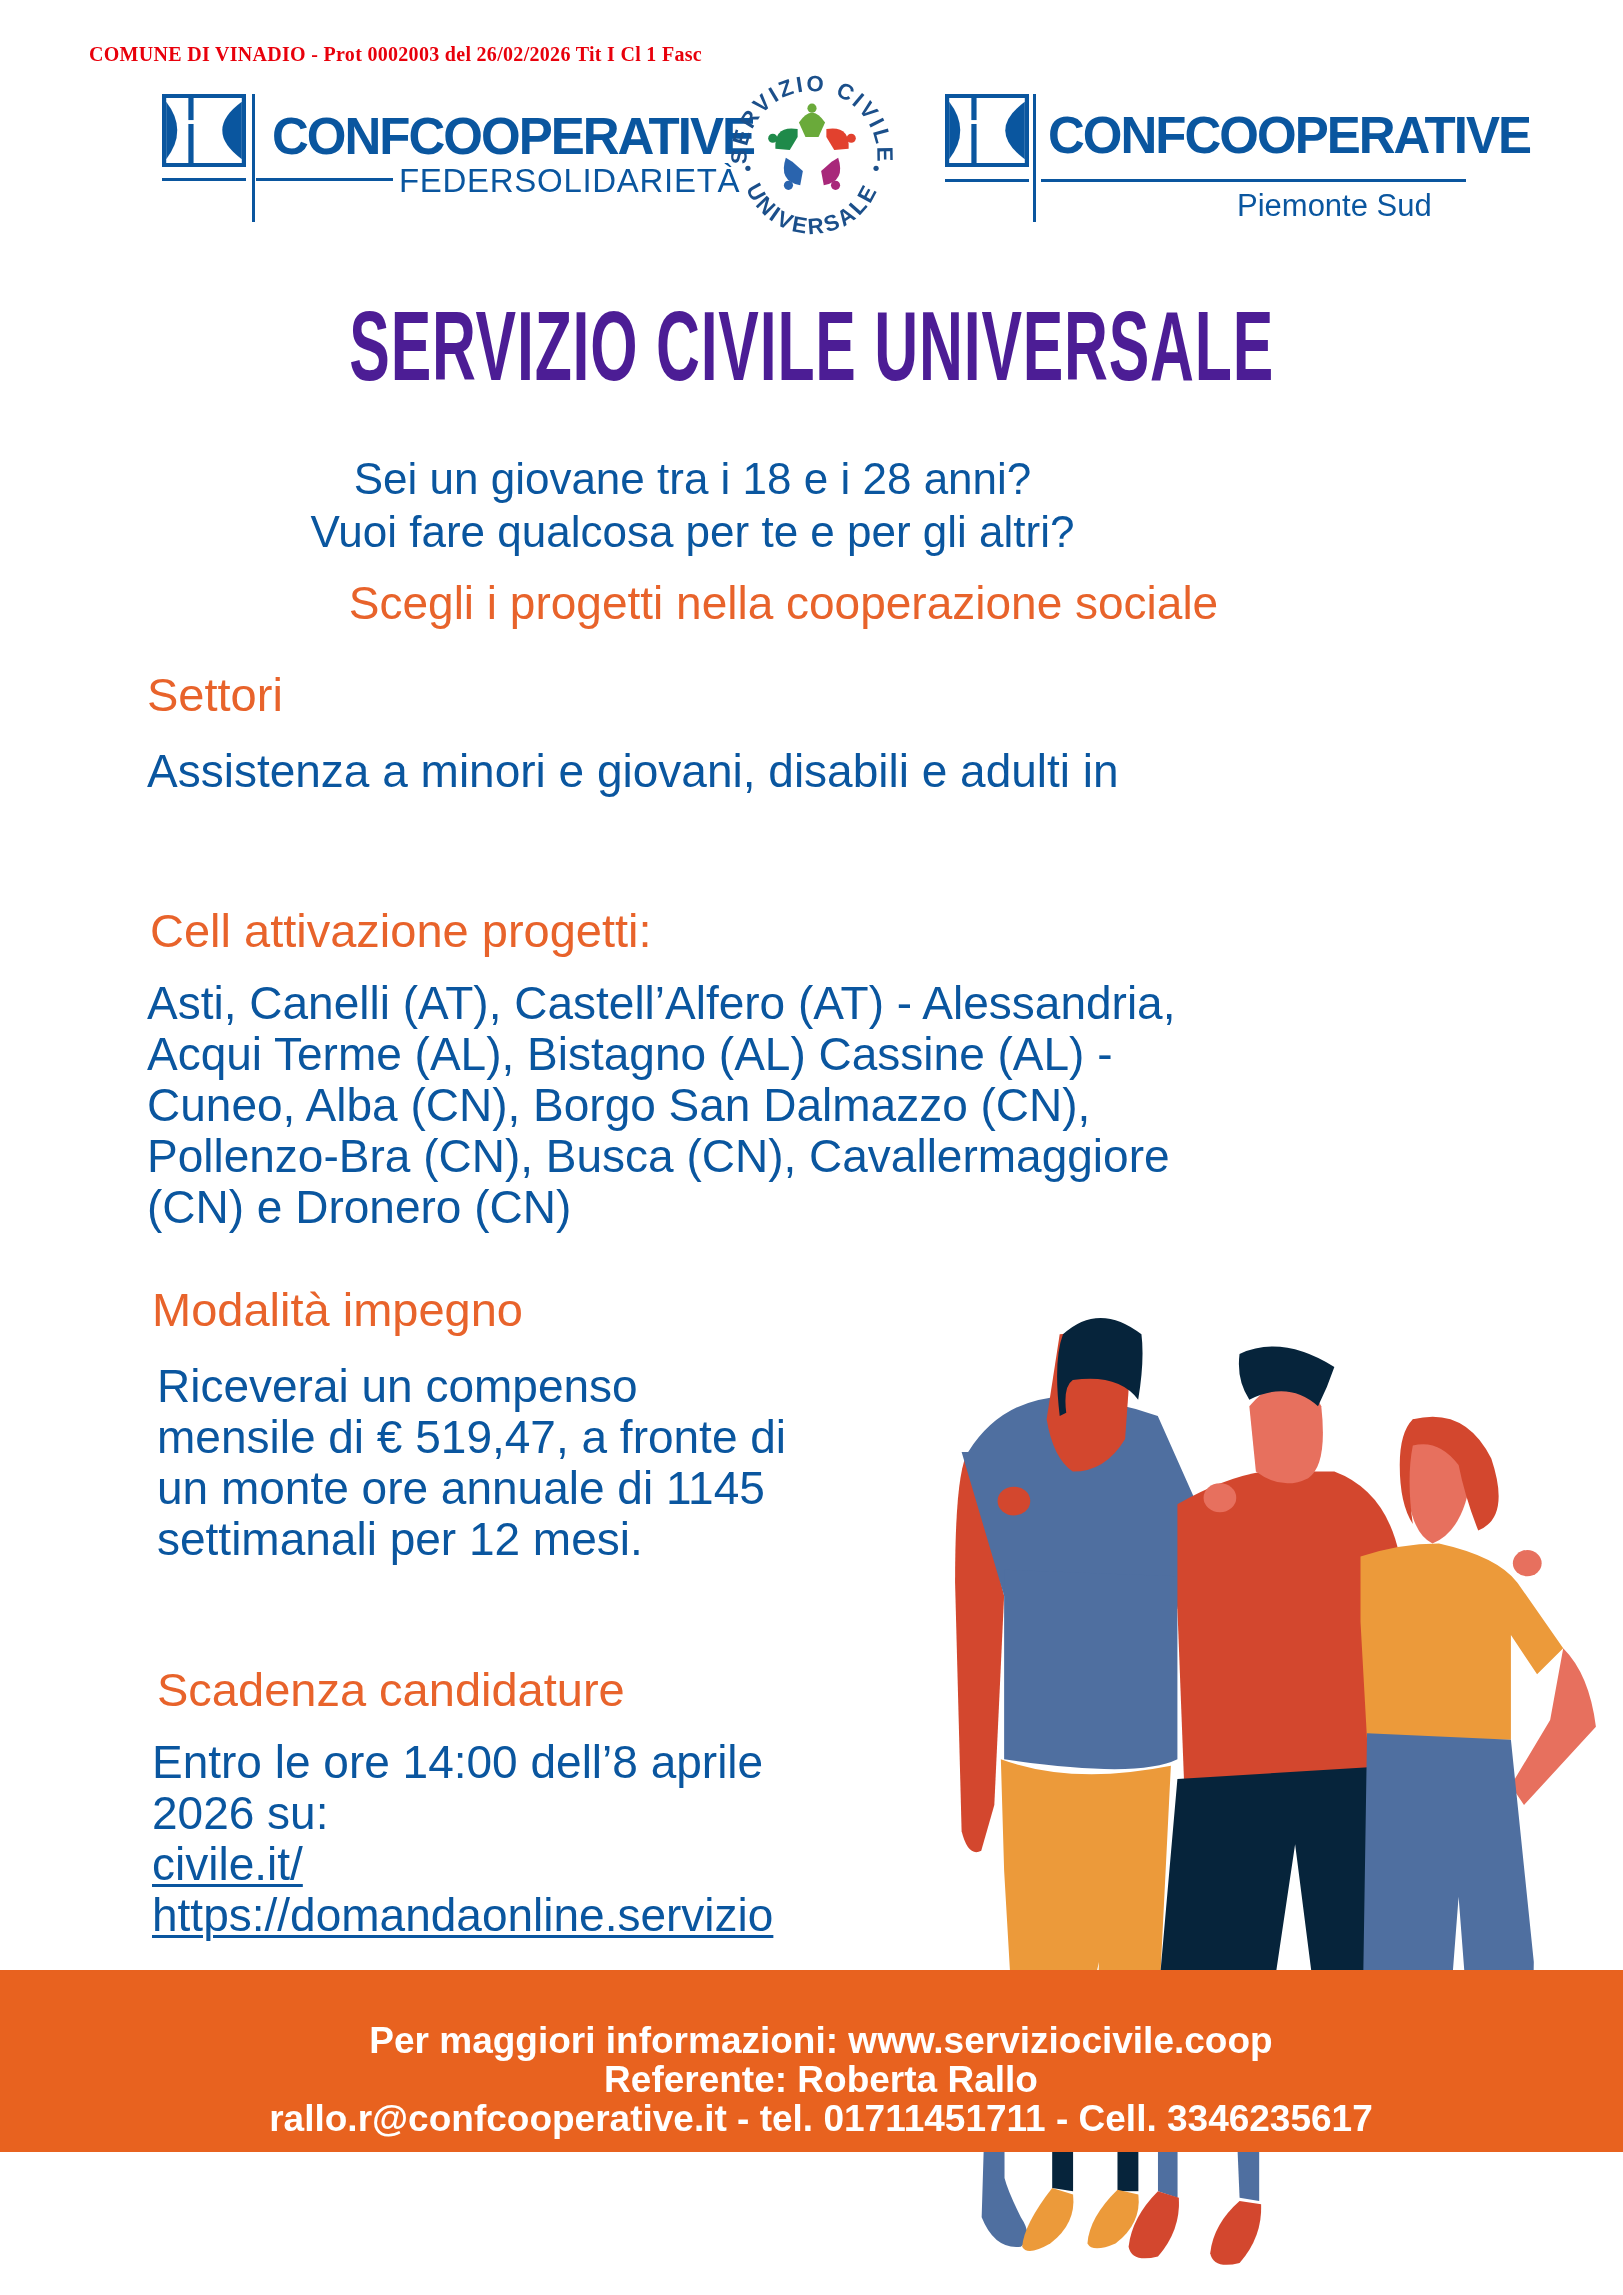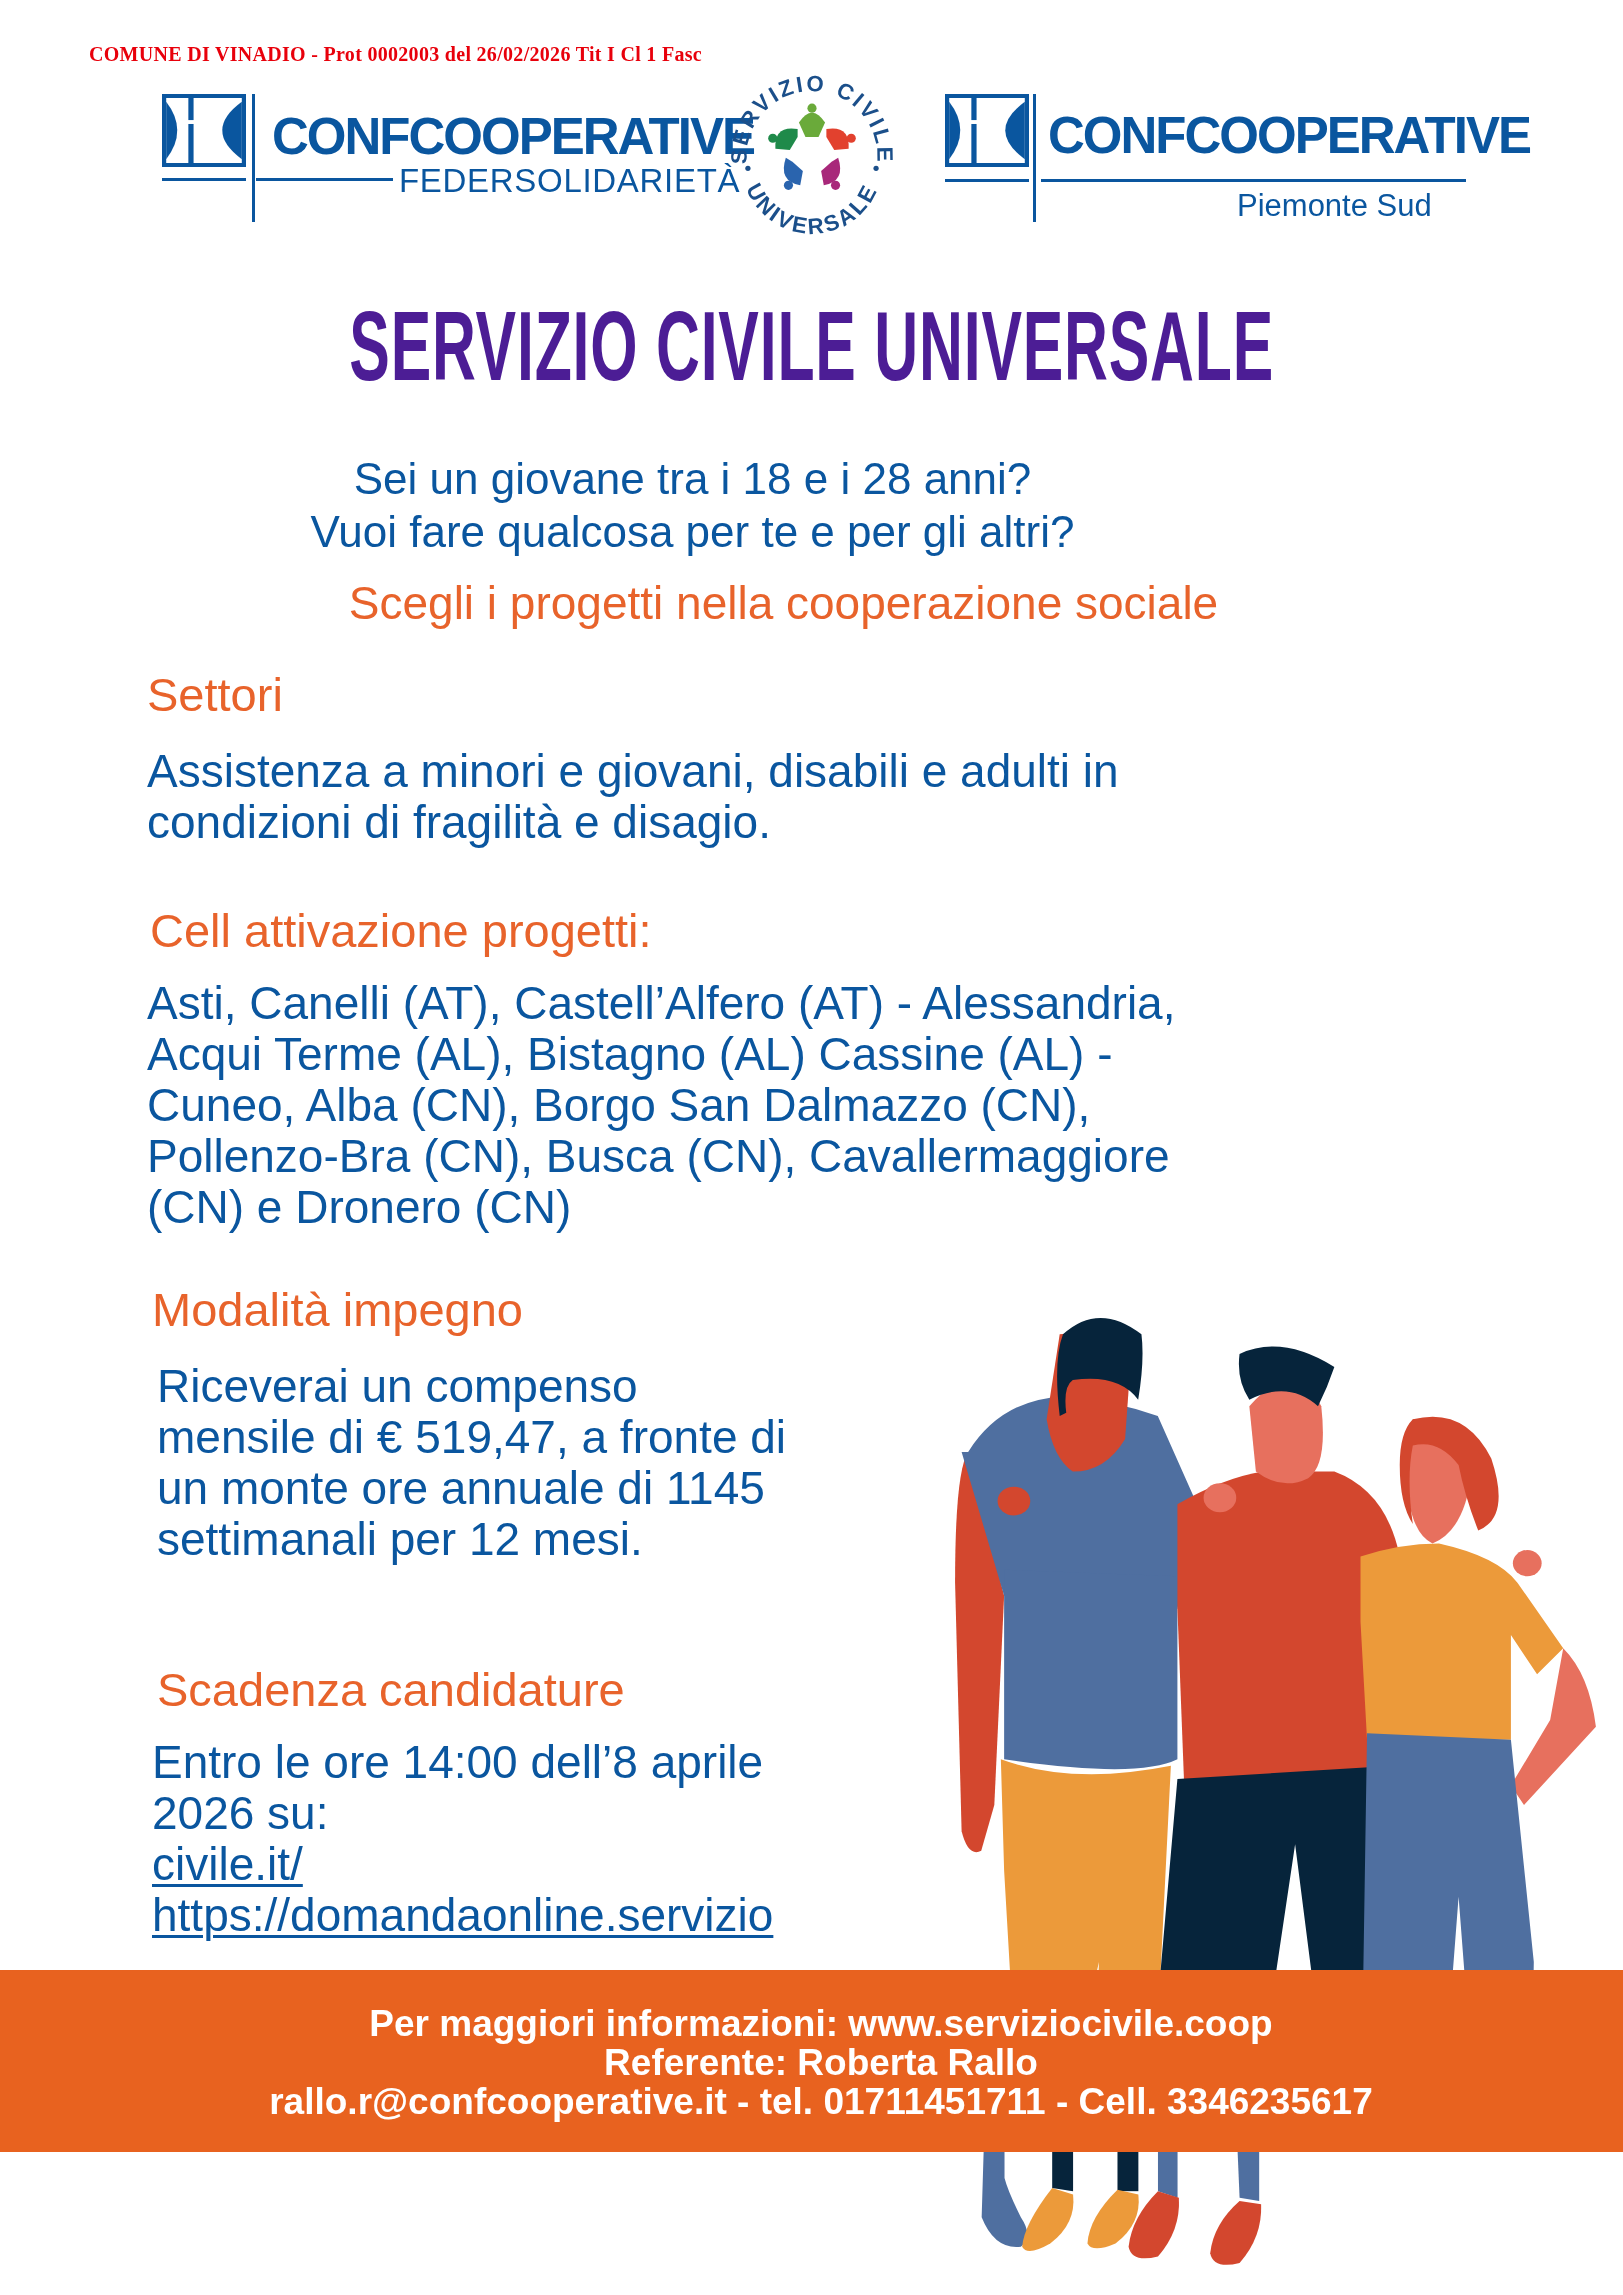--- a/index.html
+++ b/index.html
@@ -137,21 +137,20 @@
 
 <div class="title"><span>SERVIZIO CIVILE UNIVERSALE</span></div>
 
 <div class="intro" style="top:451px;">Sei un giovane tra i 18 e i 28 anni?</div>
 <div class="intro" style="top:504px;">Vuoi fare qualcosa per te e per gli altri?</div>
 <div class="tagline">Scegli i progetti nella cooperazione sociale</div>
 
 <div class="heading" style="left:147px; top:667px;">Settori</div>
 <div class="body-text" style="left:147px; top:746px;">
   <span class="line">Assistenza a minori e giovani, disabili e adulti in</span>
-  <span class="line">condizioni di fragilità e disagio.</span>
 </div>
 
 <div class="heading" style="left:150px; top:903px;">Cell attivazione progetti:</div>
 <div class="body-text" style="left:147px; top:978px;">
   <span class="line">Asti, Canelli (AT), Castell’Alfero (AT) - Alessandria,</span>
   <span class="line">Acqui Terme (AL), Bistagno (AL) Cassine (AL) -</span>
   <span class="line">Cuneo, Alba (CN), Borgo San Dalmazzo (CN),</span>
   <span class="line">Pollenzo-Bra (CN), Busca (CN), Cavallermaggiore</span>
   <span class="line">(CN) e Dronero (CN)</span>
 </div>
@@ -207,19 +206,19 @@
     <path d="M268 0 L300 0 L300 60 L268 60 Z" fill="#06243b"></path>
     <path d="M268 58 L300 65 Q305 110 265 140 Q230 155 222 140 Q225 100 268 58 Z" fill="#ec9a3a"></path>
     <path d="M330 0 L360 0 L360 70 L330 60 Z" fill="#4f6fa0"></path>
     <path d="M330 60 L362 70 Q365 120 330 160 Q290 170 285 145 Q290 100 330 60 Z" fill="#d3472e"></path>
     <path d="M452 0 L485 0 L485 75 L455 70 Z" fill="#4f6fa0"></path>
     <path d="M455 75 L488 80 Q490 130 455 170 Q415 180 410 155 Q415 110 455 75 Z" fill="#d3472e"></path>
   </svg>
 </div>
 
 <div class="banner">
-  <div style="padding-top:34px;margin-left:19px;">
+  <div style="padding-top:51px;margin-left:19px;">
     <span class="bline">Per maggiori informazioni: www.serviziocivile.coop</span>
     <span class="bline">Referente: Roberta Rallo</span>
     <span class="bline">rallo.r@confcooperative.it - tel. 01711451711 - Cell. 3346235617</span>
   </div>
 </div>
 
 
 </body></html>

